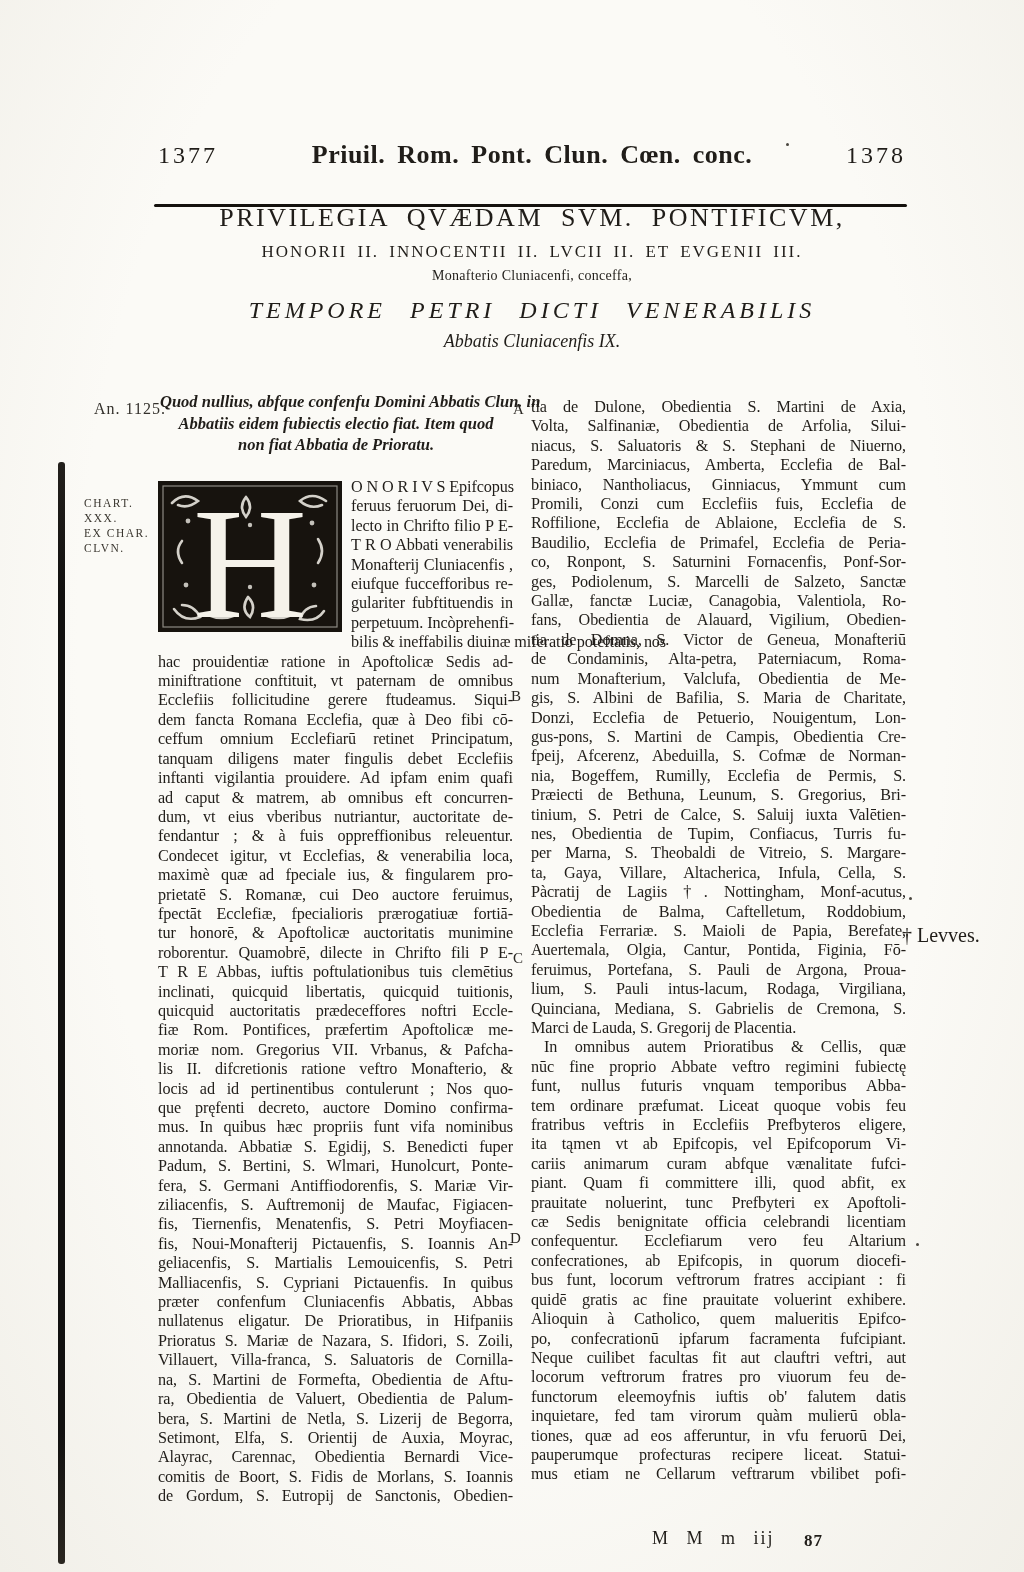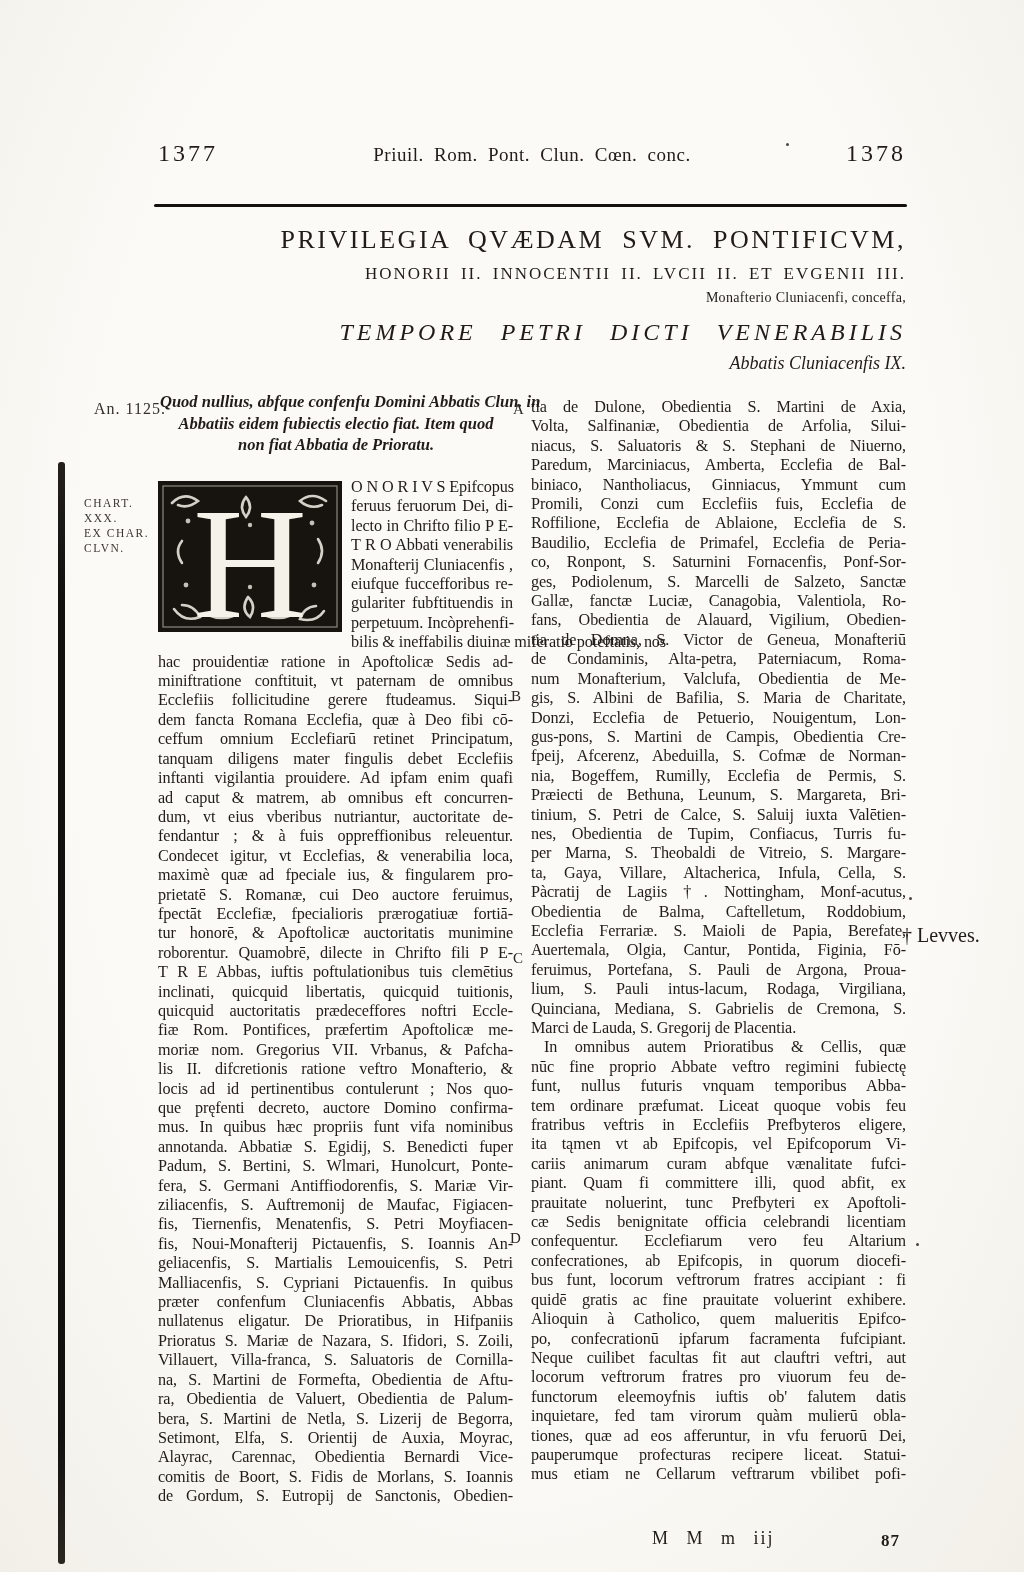--- a/index.html
+++ b/index.html
@@ -8,25 +8,25 @@
   .page {
     position:relative; width:1024px; height:1572px; overflow:hidden;
     background: radial-gradient(ellipse at 50% 42%, #fbfaf6 60%, #f1efe8 100%);
     font-family:"Liberation Serif","DejaVu Serif",serif;
     color:var(--ink,#201d19);
   }
   
   .running-head { position:absolute; left:158px; top:140px; width:748px;
     display:flex; justify-content:space-between; align-items:baseline; }
   .folio { font-size:24px; letter-spacing:3px; }
-  .running-title { font-size:19px; word-spacing:5px; letter-spacing:0.5px; }
+  .running-title { font-size:26px; word-spacing:5px; letter-spacing:0.5px;font-weight:bold; }
   .rule { position:absolute; left:154px; top:204px; width:753px; height:3px;
     background:#14110d; border-radius:2px; }
   
-  .title-block { position:absolute; left:158px; top:225px; width:748px; text-align:right; }
+  .title-block { position:absolute; left:158px; top:203px; width:748px; text-align:center; }
   .t1 { font-size:26px; letter-spacing:2.5px; word-spacing:9px; margin-bottom:9px; }
   .t2 { font-size:17px; letter-spacing:2px; word-spacing:4px; margin-bottom:6px; }
   .t3 { font-size:14px; letter-spacing:0.3px; margin-bottom:13px; }
   .t4 { font-size:24px; font-style:italic; letter-spacing:4px; word-spacing:14px; margin-bottom:7px; }
   .t5 { font-size:18px; font-style:italic; }
   
   .argument { position:absolute; left:160px; top:391px; width:352px; }
   .argument .tl { white-space:nowrap; text-align:center; text-align-last:center;
     font-style:italic; font-weight:600; font-size:16.5px; line-height:21.5px; }
   
@@ -48,21 +48,21 @@
     font-size:11.5px; letter-spacing:1.5px; line-height:15px; color:#3a362f; }
   .note-right { position:absolute; left:902px; top:924px; font-size:20px; }
   .gutter-letter { position:absolute; font-size:15px; color:#2a2723; }
   .gl-a { left:513px; top:401px; }
   .gl-b { left:511px; top:688px; }
   .gl-c { left:513px; top:950px; }
   .gl-d { left:510px; top:1230px; }
   
   .footer-sig { position:absolute; left:652px; top:1528px; font-size:18px;
     word-spacing:10px; letter-spacing:2px; }
-  .footer-page { position:absolute; left:881px; top:1531px; font-size:17px;
+  .footer-page { position:absolute; left:804px; top:1531px; font-size:17px;
     font-weight:600; letter-spacing:1px; }
   
   .gutter-shadow { position:absolute; left:58px; top:462px; width:7px; height:1102px;
     background:linear-gradient(#23201c,#121110 12%,#121110 88%,#2a2620); border-radius:3px; }
   .speck { position:absolute; background:#4a463f; border-radius:50%; }
   .sp1 { left:916px; top:1243px; width:3px; height:3px; }
   .sp2 { left:909px; top:897px; width:3px; height:3px; }
   .sp3 { left:786px; top:143px; width:3px; height:3px; }
 </style>
 </head>
@@ -212,21 +212,21 @@
       <div class="tl">Gallæ, fanctæ Luciæ, Canagobia, Valentiola, Ro-</div>
       <div class="tl">fans, Obedientia de Alauard, Vigilium, Obedien-</div>
       <div class="tl">tia de Domna, S. Victor de Geneua, Monafteriū</div>
       <div class="tl">de Condaminis, Alta-petra, Paterniacum, Roma-</div>
       <div class="tl">num Monafterium, Valclufa, Obedientia de Me-</div>
       <div class="tl">gis, S. Albini de Bafilia, S. Maria de Charitate,</div>
       <div class="tl">Donzi, Ecclefia de Petuerio, Nouigentum, Lon-</div>
       <div class="tl">gus-pons, S. Martini de Campis, Obedientia Cre-</div>
       <div class="tl">fpeij, Afcerenz, Abeduilla, S. Cofmæ de Norman-</div>
       <div class="tl">nia, Bogeffem, Rumilly, Ecclefia de Permis, S.</div>
-      <div class="tl">Præiecti de Bethuna, Leunum, S. Margareta, Bri-</div>
+      <div class="tl">Præiecti de Bethuna, Leunum, S. Gregorius, Bri-</div>
       <div class="tl">tinium, S. Petri de Calce, S. Saluij iuxta Valētien-</div>
       <div class="tl">nes, Obedientia de Tupim, Confiacus, Turris fu-</div>
       <div class="tl">per Marna, S. Theobaldi de Vitreio, S. Margare-</div>
       <div class="tl">ta, Gaya, Villare, Altacherica, Infula, Cella, S.</div>
       <div class="tl">Pàcratij de Lagiis †. Nottingham, Monf-acutus,</div>
       <div class="tl">Obedientia de Balma, Caftelletum, Roddobium,</div>
       <div class="tl">Ecclefia Ferrariæ. S. Maioli de Papia, Berefate,</div>
       <div class="tl">Auertemala, Olgia, Cantur, Pontida, Figinia, Fō-</div>
       <div class="tl">feruimus, Portefana, S. Pauli de Argona, Proua-</div>
       <div class="tl">lium, S. Pauli intus-lacum, Rodaga, Virgiliana,</div>

